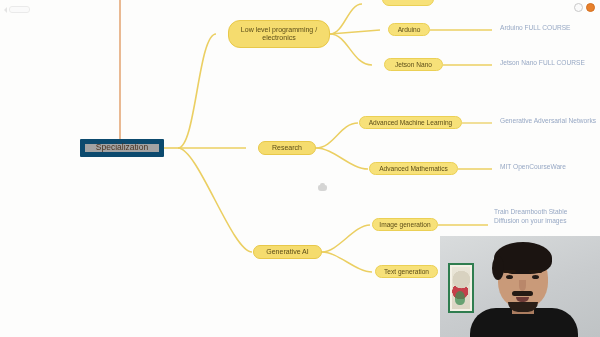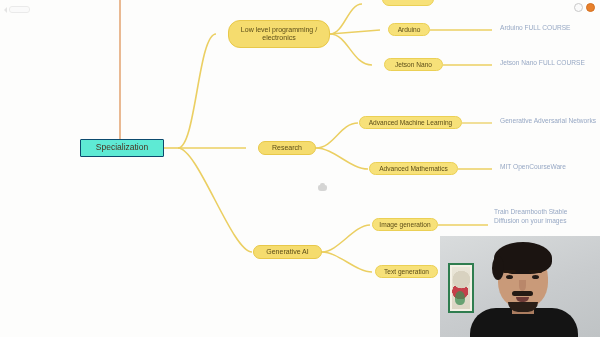--- a/index.html
+++ b/index.html
@@ -15,22 +15,22 @@
   
   .node {
     position:absolute;
     display:flex; align-items:center; justify-content:center;
     text-align:center;
     line-height:1.15;
     white-space:pre-line;
     z-index:3;
   }
   .node-root {
-    background:#5eead4;
-    border:1px solid #0c4a6e;
+    background:#a3a3a3;
+    border:5px solid #0c4a6e;
     color:#4a3321;
     font-size:8.5px;
     border-radius:1px;
   }
   .node-branch {
     background:#F5DC6E;
     border:1px solid #E8C84A;
     color:#5c4d18;
     font-size:7px;
     border-radius:10px;

